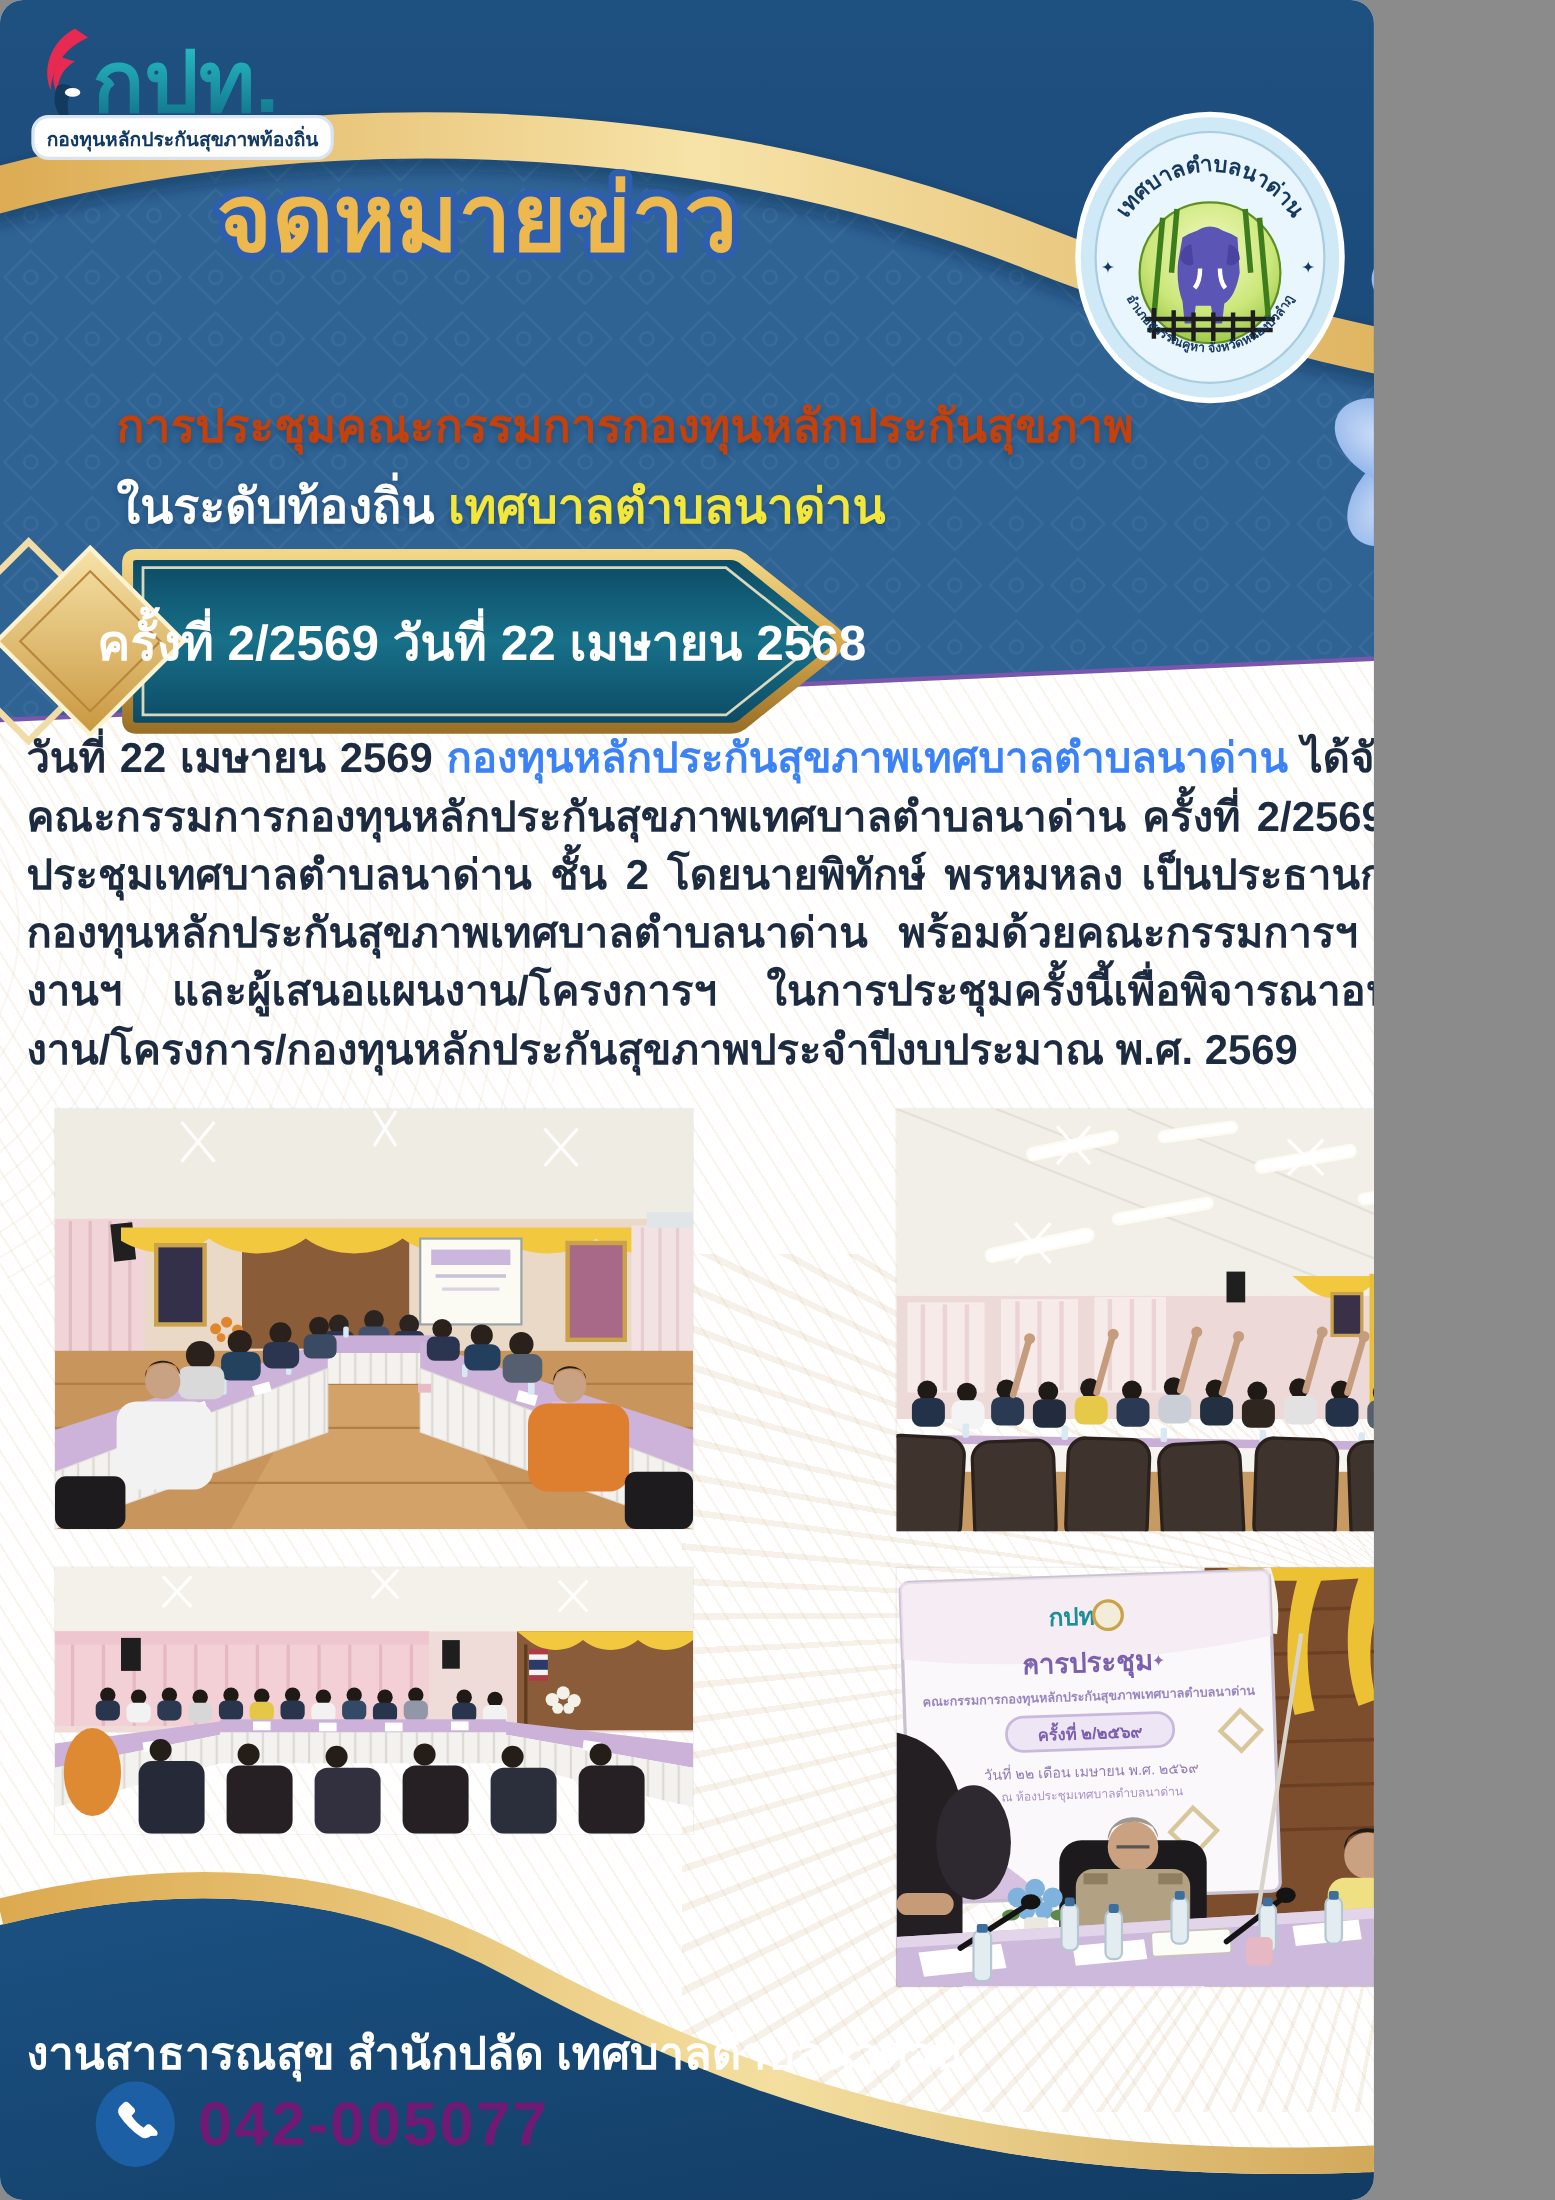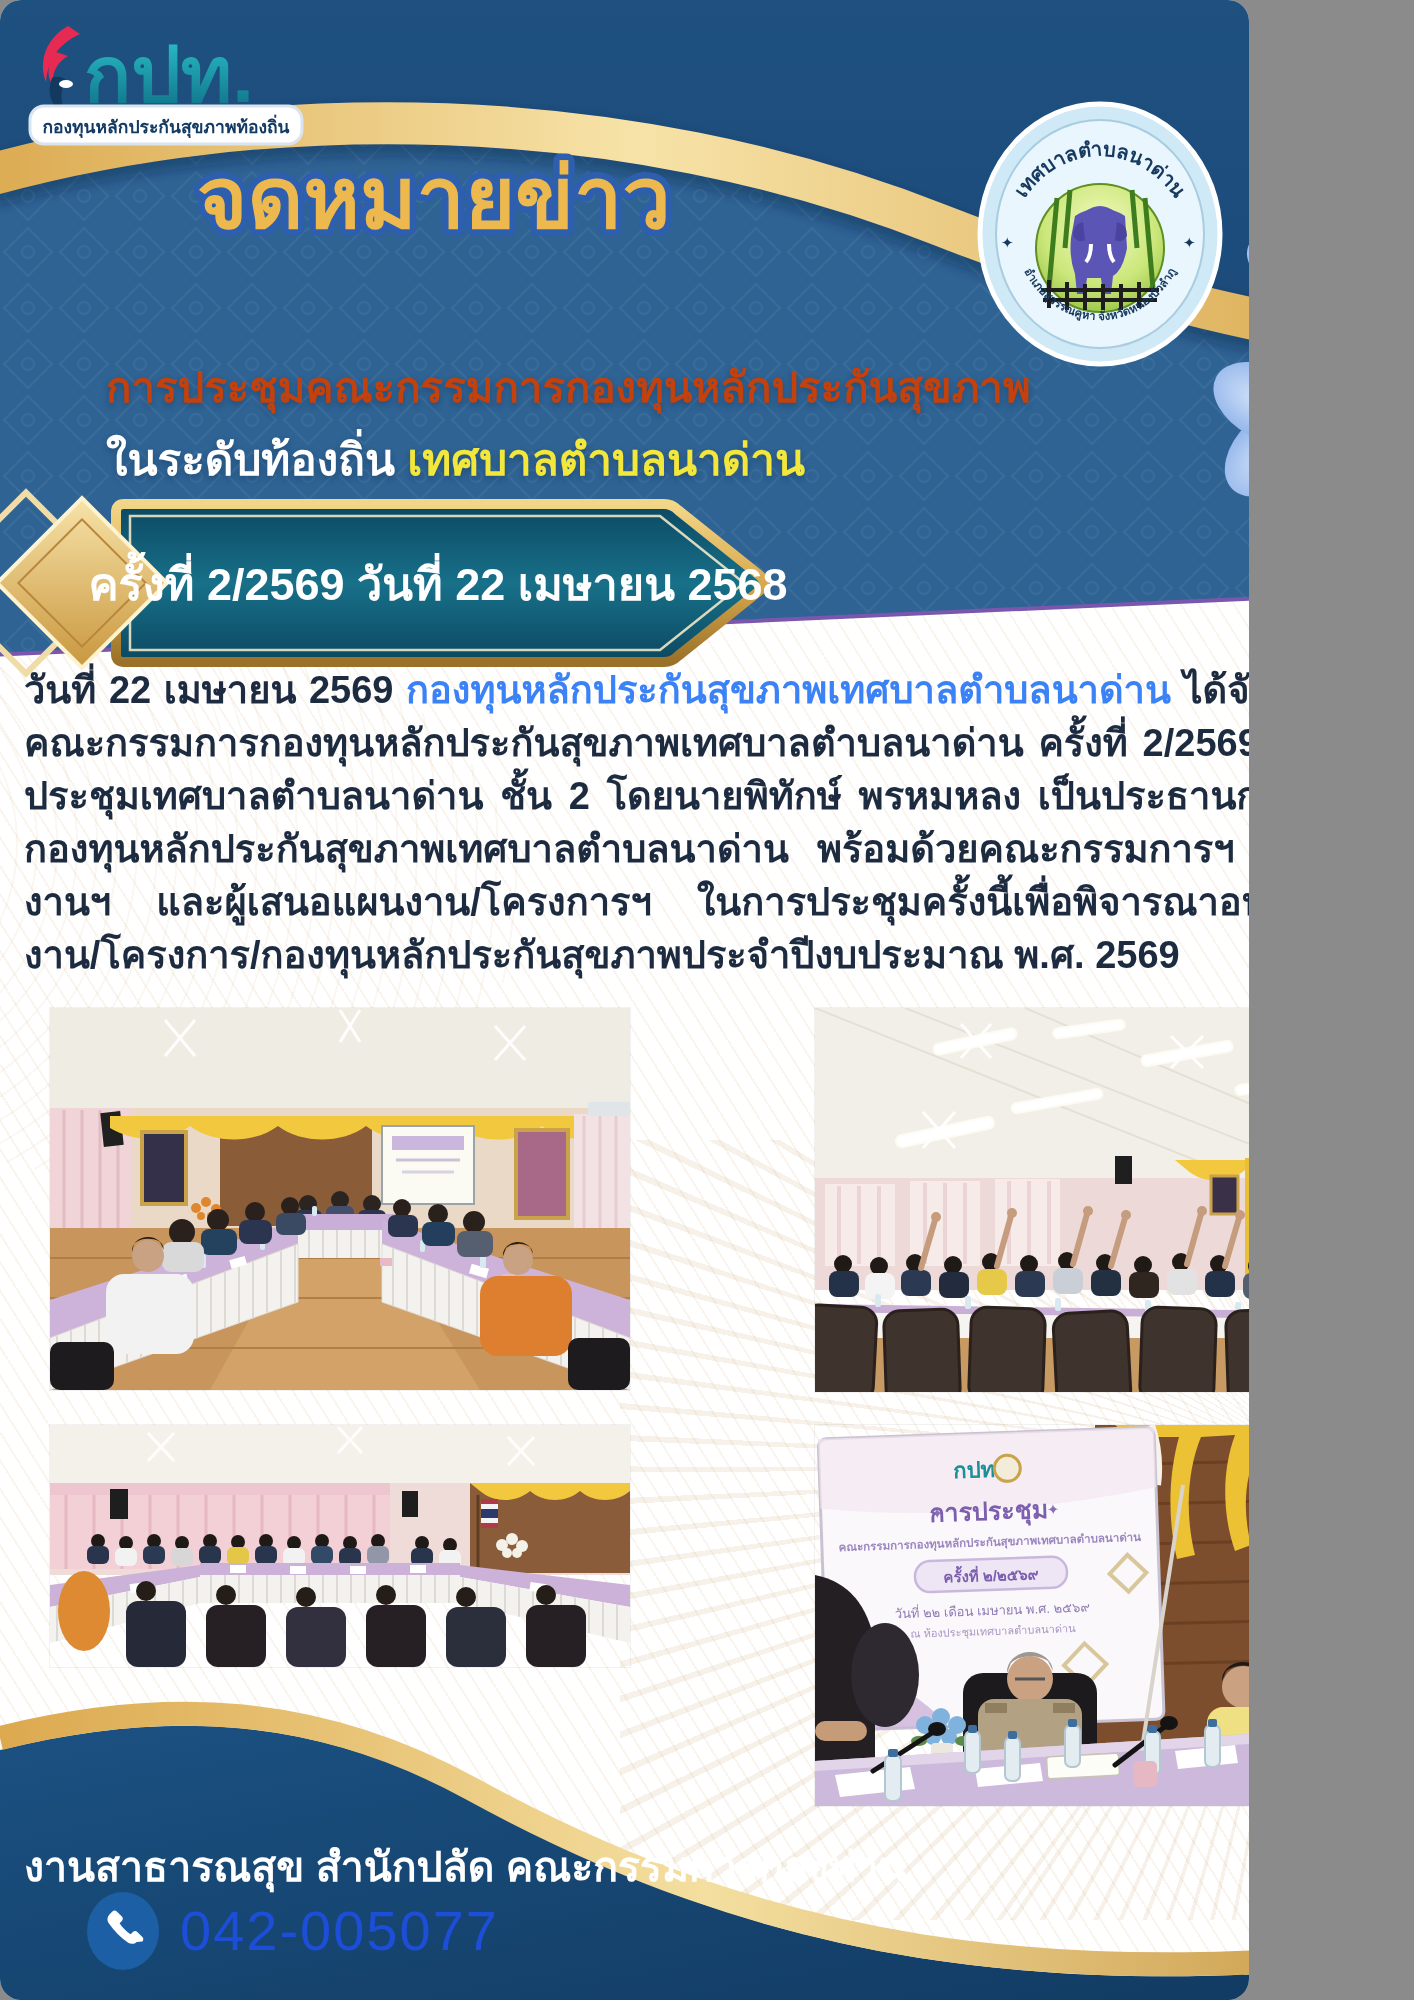--- a/index.html
+++ b/index.html
@@ -22,21 +22,21 @@
         text-shadow:0 3px 6px rgba(10,30,60,.3);text-align:right;}
   .t-sub2 .hl{color:#f2e73a;}
   
   .article{left:24px;top:664px;width:1366px;font-size:38px;line-height:53px;font-weight:bold;
         color:#1d2b40;text-align:justify;}
   .article .yhl{color:#3b82f6;}
   
   .photo{box-shadow:0 0 0 1px rgba(0,0,0,0.05);}
   
   .f-dept{left:24px;top:1834px;font-size:41px;font-weight:bold;color:#ffffff;}
-  .f-phone{left:180px;top:1898px;font-size:56px;font-weight:normal;color:#1d4ed8;letter-spacing:2px;}
+  .f-phone{left:180px;top:1898px;font-size:56px;font-weight:bold;color:#701a75;letter-spacing:2px;}
   svg text{font-family:"Liberation Sans", sans-serif;}
 </style>
 </head>
 <body>
 
 <div id="canvas">
 
   <div class="abs stripes"></div>
   <div class="abs arcs"></div>
   <div class="abs sunburst"></div>
@@ -724,21 +724,21 @@
       <linearGradient id="fgold" x1="0" y1="0" x2="1" y2="0">
         <stop offset="0" stop-color="#dca94f"></stop>
           <stop offset="0.5" stop-color="#f4dfa0"></stop>
         <stop offset="1" stop-color="#c89845"></stop>
       </linearGradient>
     </defs>
     <path d="M 0,90 C 170,48 320,58 470,140 C 620,222 760,272 920,298 C 1100,326 1280,318 1414,300 L 1414,340 L 0,340 Z" fill="url(#fblue)"></path>
     <path d="M 0,78 C 170,36 320,46 470,128 C 620,210 760,260 920,286 C 1100,314 1280,306 1414,288" stroke="url(#fgold)" stroke-width="24" fill="none"></path>
   </svg>
 
-  <div class="abs f-dept">งานสาธารณสุข สำนักปลัด คณะกรรมการกองท่าน</div>
+  <div class="abs f-dept">งานสาธารณสุข สำนักปลัด เทศบาลตำบลนาด่าน</div>
 
   <svg class="abs" style="left:84px;top:1892px;" width="78" height="78" viewBox="0 0 78 78">
     <ellipse cx="39" cy="39" rx="36" ry="39" fill="#1d5fa5"></ellipse>
     <path d="M52.8 49.9c-2.3 2.3-5.9 2.6-8.6.8-7.8-5.2-14.4-11.8-19.6-19.6-1.8-2.7-1.5-6.3.8-8.6l3-3c1.2-1.2 3.2-1.2 4.4 0l5.1 5.1c1.2 1.2 1.2 3.2 0 4.4l-2.3 2.3c2.9 4.4 6.6 8.1 11 11l2.3-2.3c1.2-1.2 3.2-1.2 4.4 0l5.1 5.1c1.2 1.2 1.2 3.2 0 4.4l-5.6 0.4z" fill="#ffffff"></path>
   </svg>
   <div class="abs f-phone">042-005077</div>
 
 </div>
 
 </body></html>

